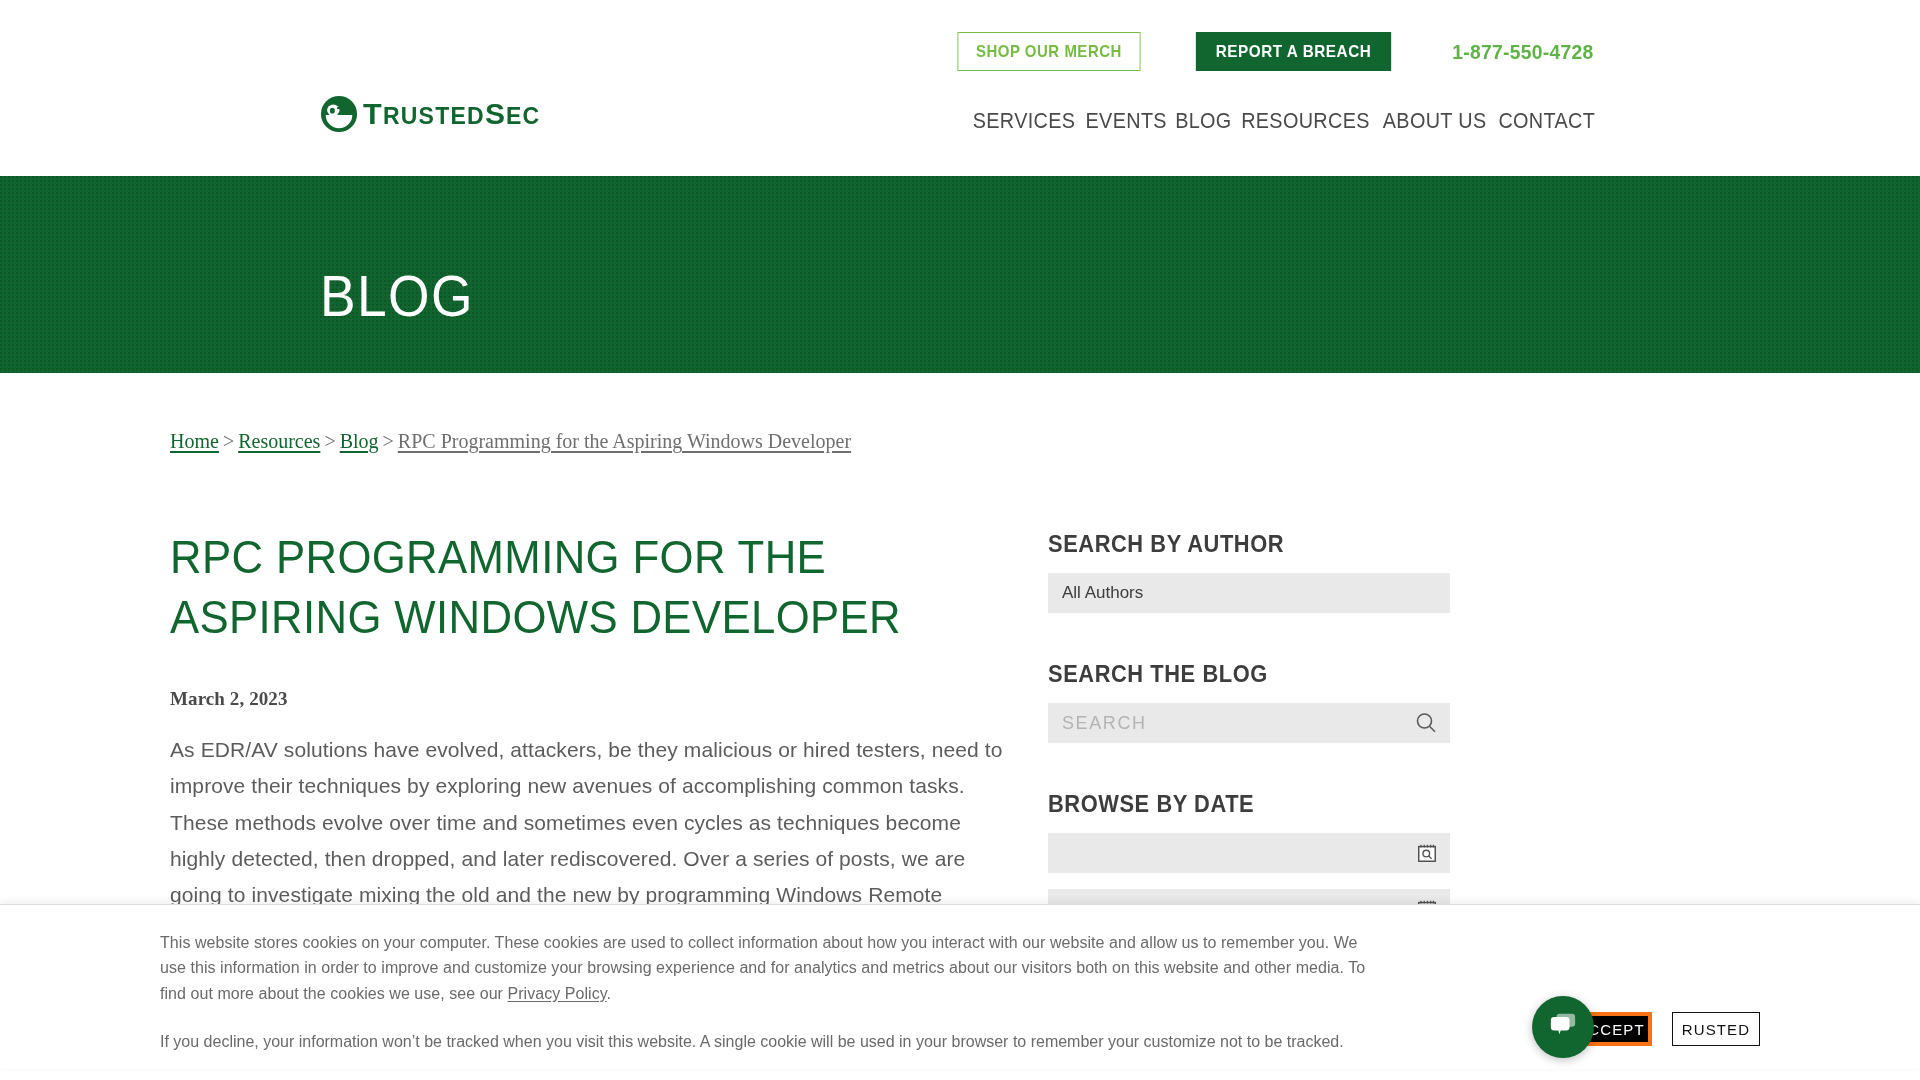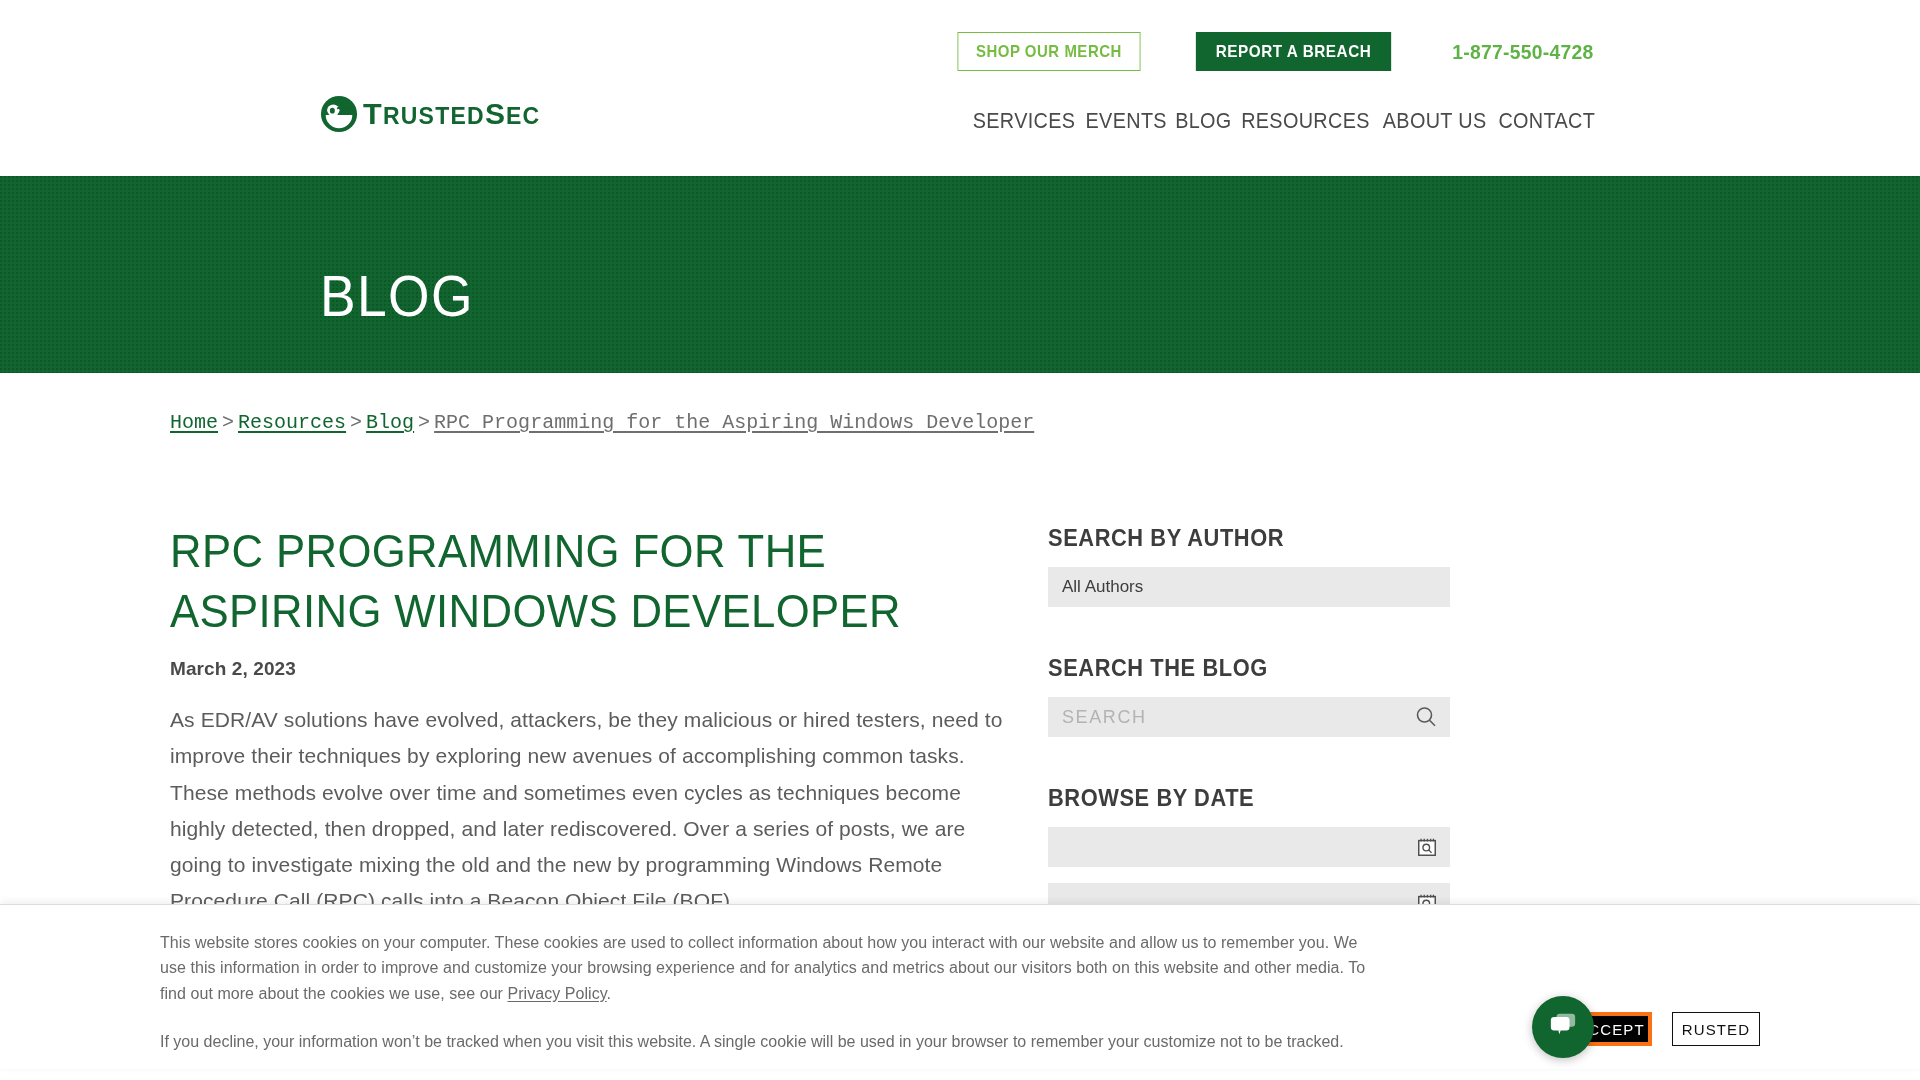--- a/index.html
+++ b/index.html
@@ -153,23 +153,23 @@
     font-size: 58px;
     font-weight: normal;
     letter-spacing: 1.5px;
     transform: scaleX(0.92);
     transform-origin: left center;
   }
 
   
   .breadcrumb {
     width: 1280px;
-    margin: 12px auto;
-    padding-top: 28px;
-    font-family: Liberation Mono, monospace;
+    margin: 0 auto;
+    padding-top: 58px;
+    font-family: Liberation Serif, serif;
     font-size: 20px;
     color: #6f6f6f;
     line-height: 1;
     white-space: nowrap;
   }
   .breadcrumb a {
     color: #11652f;
     text-decoration: underline;
     text-underline-offset: 3px;
   }
@@ -198,23 +198,23 @@
     font-weight: normal;
     line-height: 1.27;
     letter-spacing: 0.4px;
     text-transform: uppercase;
     transform: scaleX(0.93);
     transform-origin: left top;
     width: 850px;
   }
 
   .article-date {
-    margin-top: 18px;
+    margin-top: 42px;
     color: #4a4a4a;
-    font-family: Liberation Sans, sans-serif;
+    font-family: Liberation Serif, serif;
     font-size: 19px;
     font-weight: bold;
     letter-spacing: 0.1px;
   }
 
   .article-byline {
     margin-top: 11px;
     color: #4a4a4a;
     font-family: "Liberation Sans", sans-serif;
     font-size: 19px;

